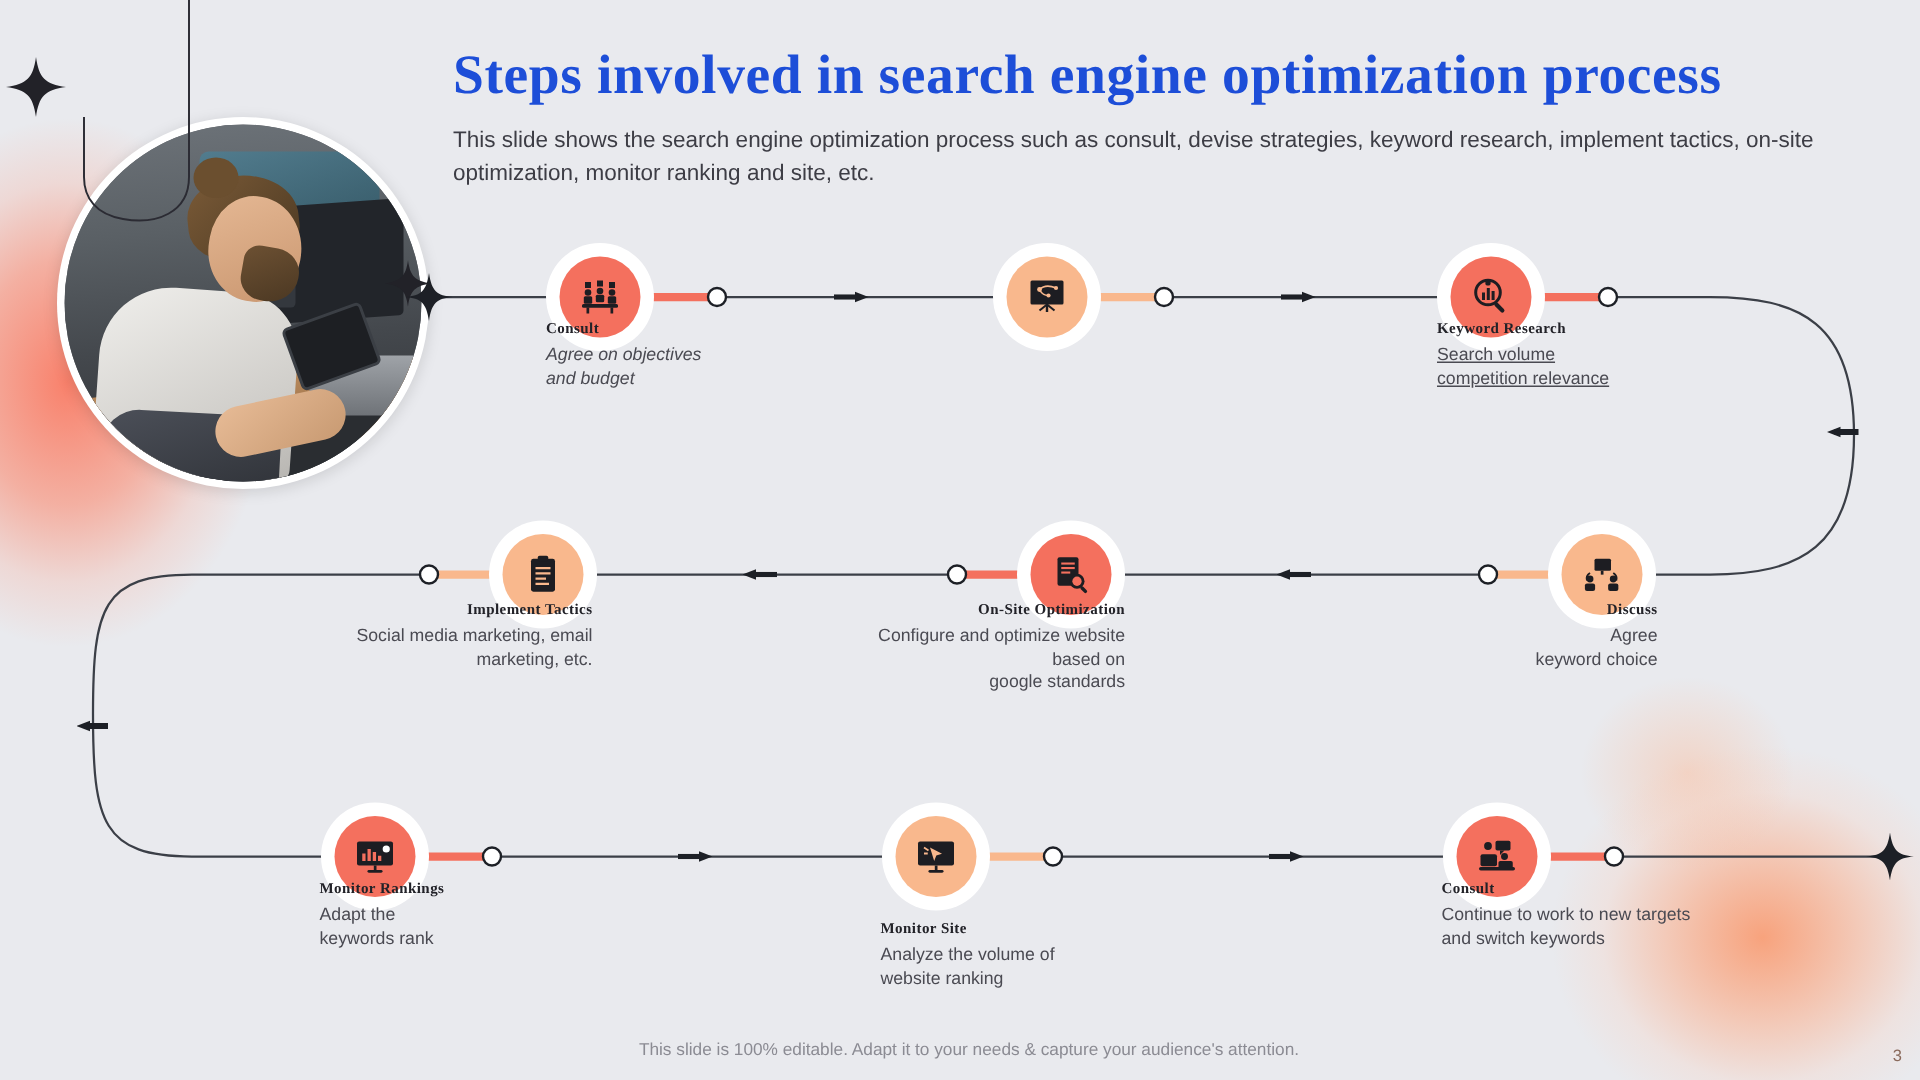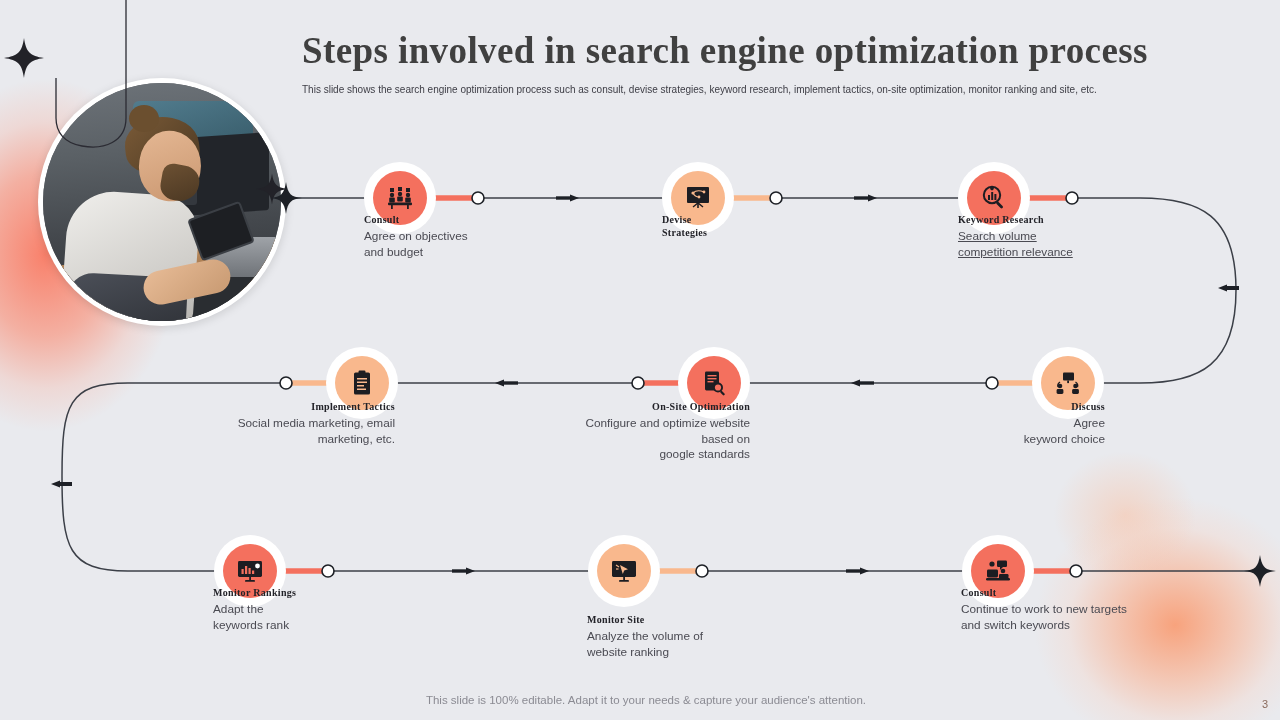--- a/index.html
+++ b/index.html
@@ -48,27 +48,27 @@
                  rgba(233,234,238,0) 75%);
     pointer-events: none;
   }
 
   
   .hdr { position: absolute; left: 302px; top: 30px; width: 920px; }
   .hdr h1 {
     font-family: "Liberation Serif", serif;
     font-size: 37px;
     font-weight: 700;
-    color: #404040;
+    color: #1d4ed8;
     letter-spacing: .4px;
     line-height: 1.12;
   }
   .hdr p {
     margin-top: 12px;
-    font-size: 10px;
+    font-size: 15px;
     color: #3d3d45;
     line-height: 1.45;
     width: 915px;
   }
 
   
   .photo-wrap {
     position: absolute;
     left: 38px; top: 78px;
     width: 248px; height: 248px;
@@ -455,27 +455,22 @@
         <circle cx="19" cy="14" r="2.3"></circle>
         <rect x="3" y="12.5" width="11" height="8" rx="1.4"></rect>
         <rect x="15" y="17" width="9.5" height="6" rx="1.2"></rect>
         <rect x="2" y="21" width="24" height="2.4" rx="1.2"></rect>
       </svg>
     </div>
   </div>
 
   <div class="lbl" style="left:364px;top:213px;">
     <div class="t">Consult</div>
-    <div class="d" style="white-space: pre-line;">Agree on objectives
+    <div class="d" style="white-space: pre-line; font-style: italic;">Agree on objectives
 and budget</div>
-  </div>
-  <div class="lbl" style="left:662px;top:213px;">
-    <div class="t" style="white-space: pre-line;">Devise
-Strategies</div>
-    <div class="d"></div>
   </div>
   <div class="lbl" style="left:958px;top:213px;">
     <div class="t">Keyword Research</div>
     <div class="d" style="white-space: pre-line; text-decoration: underline;">Search volume
 competition relevance</div>
   </div>
 
   <div class="lbl right" style="left:165px;top:400px;width:230px;">
     <div class="t">Implement Tactics</div>
     <div class="d" style="white-space: pre-line;">Social media marketing, email

